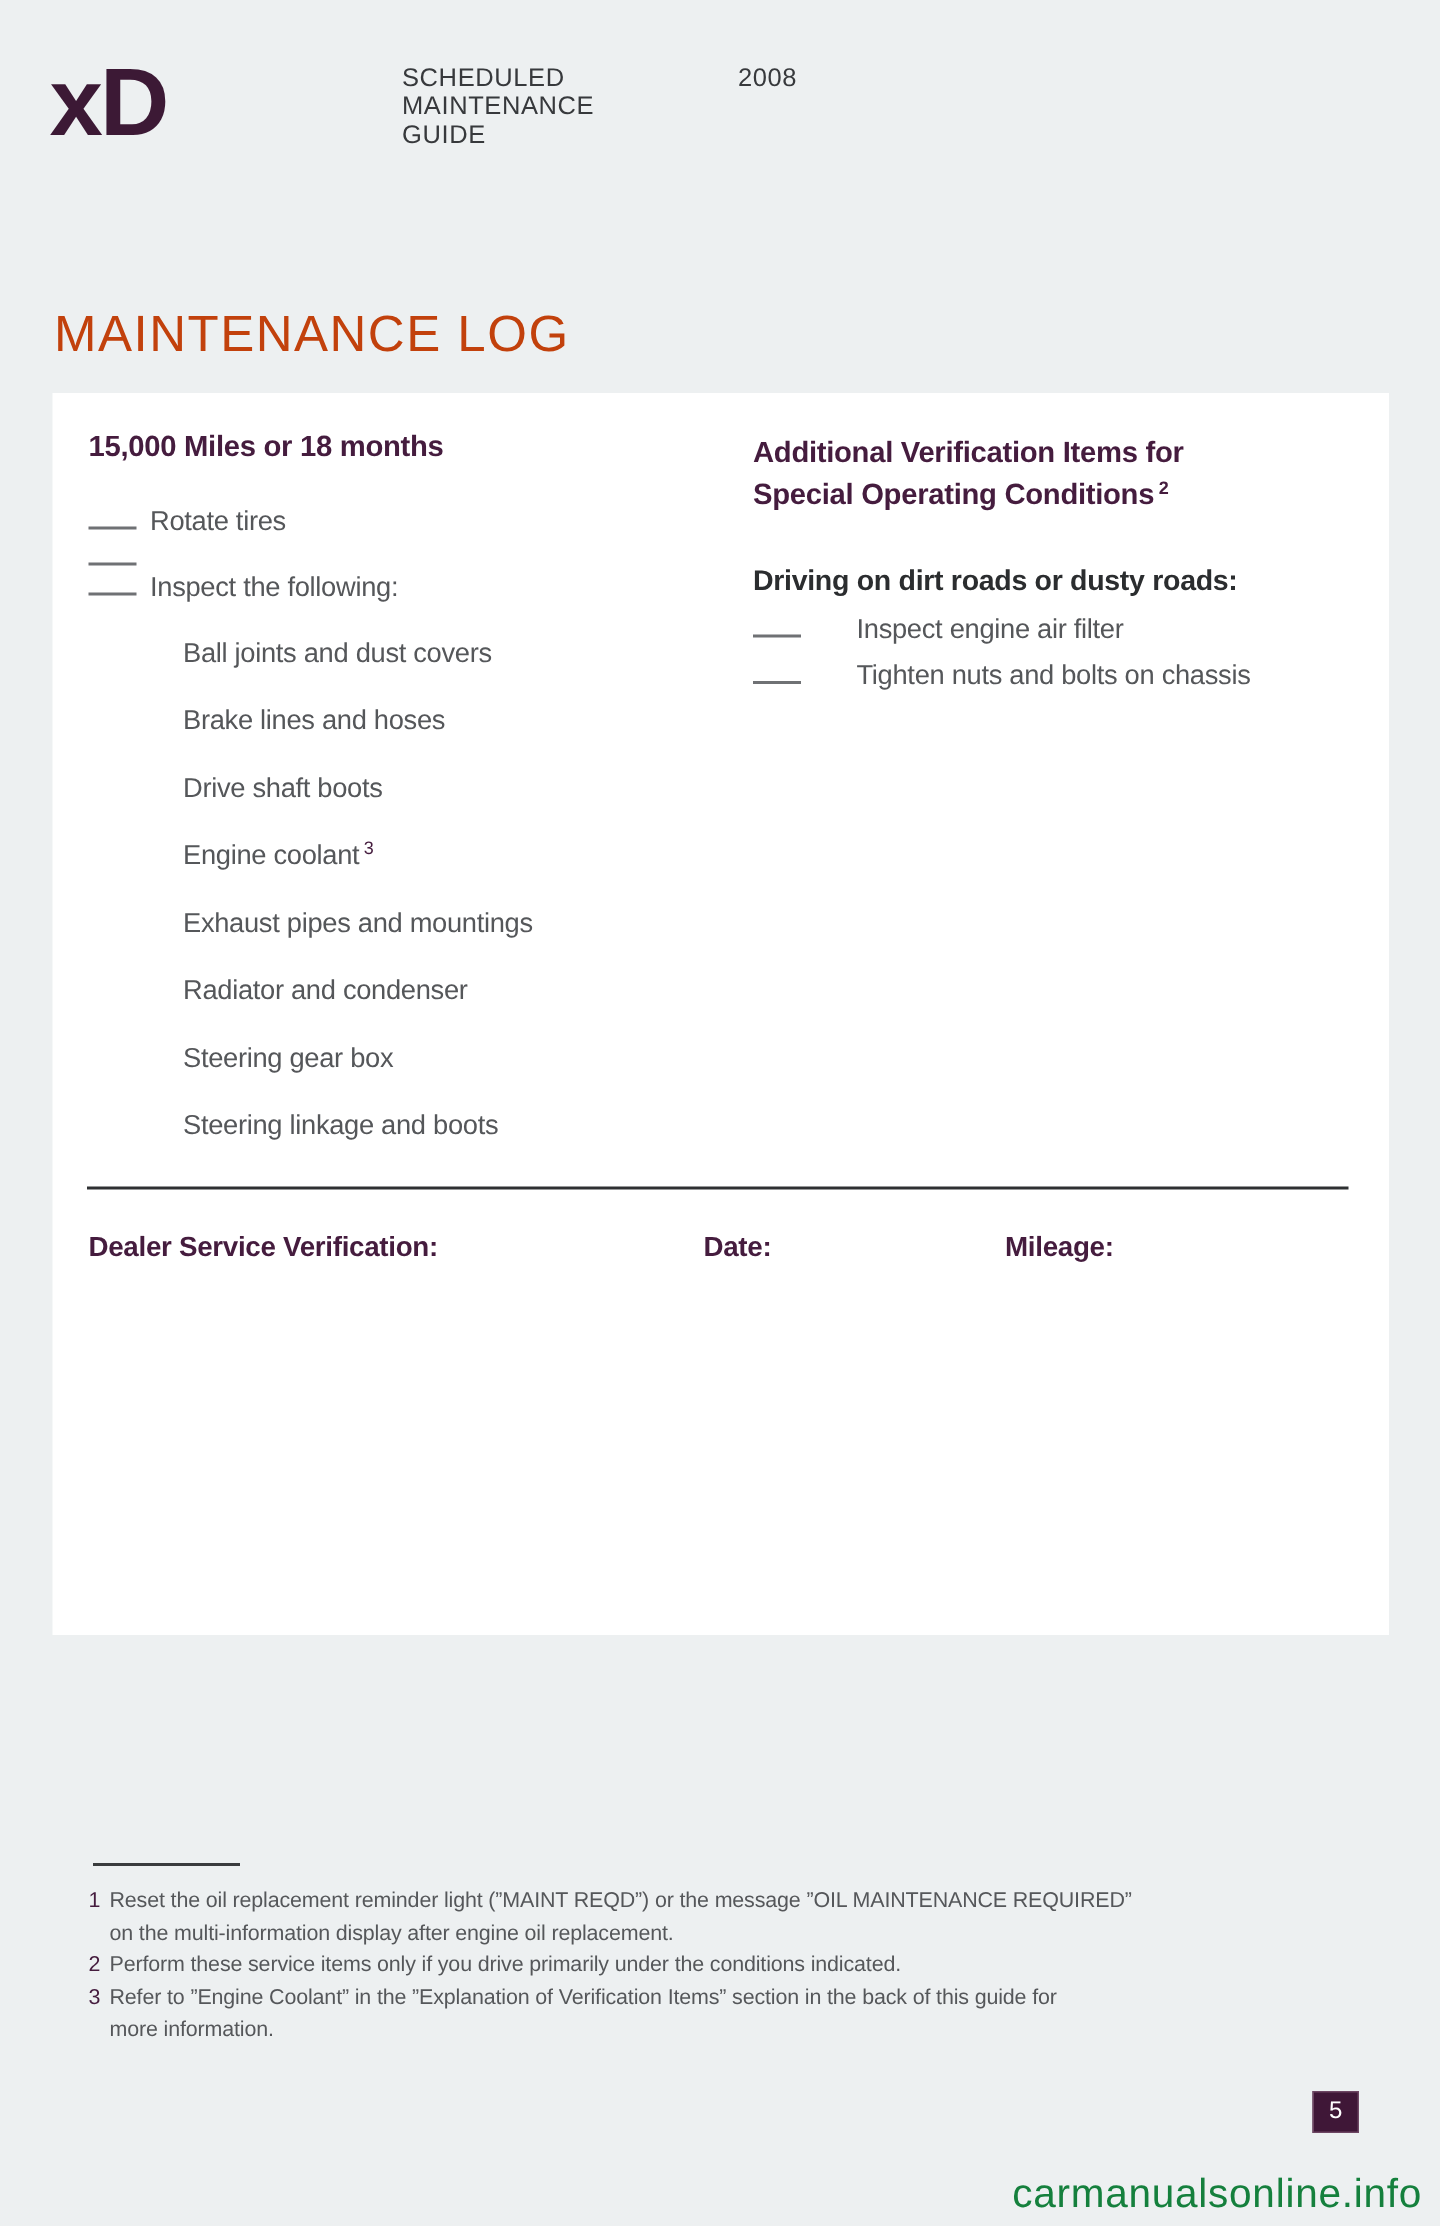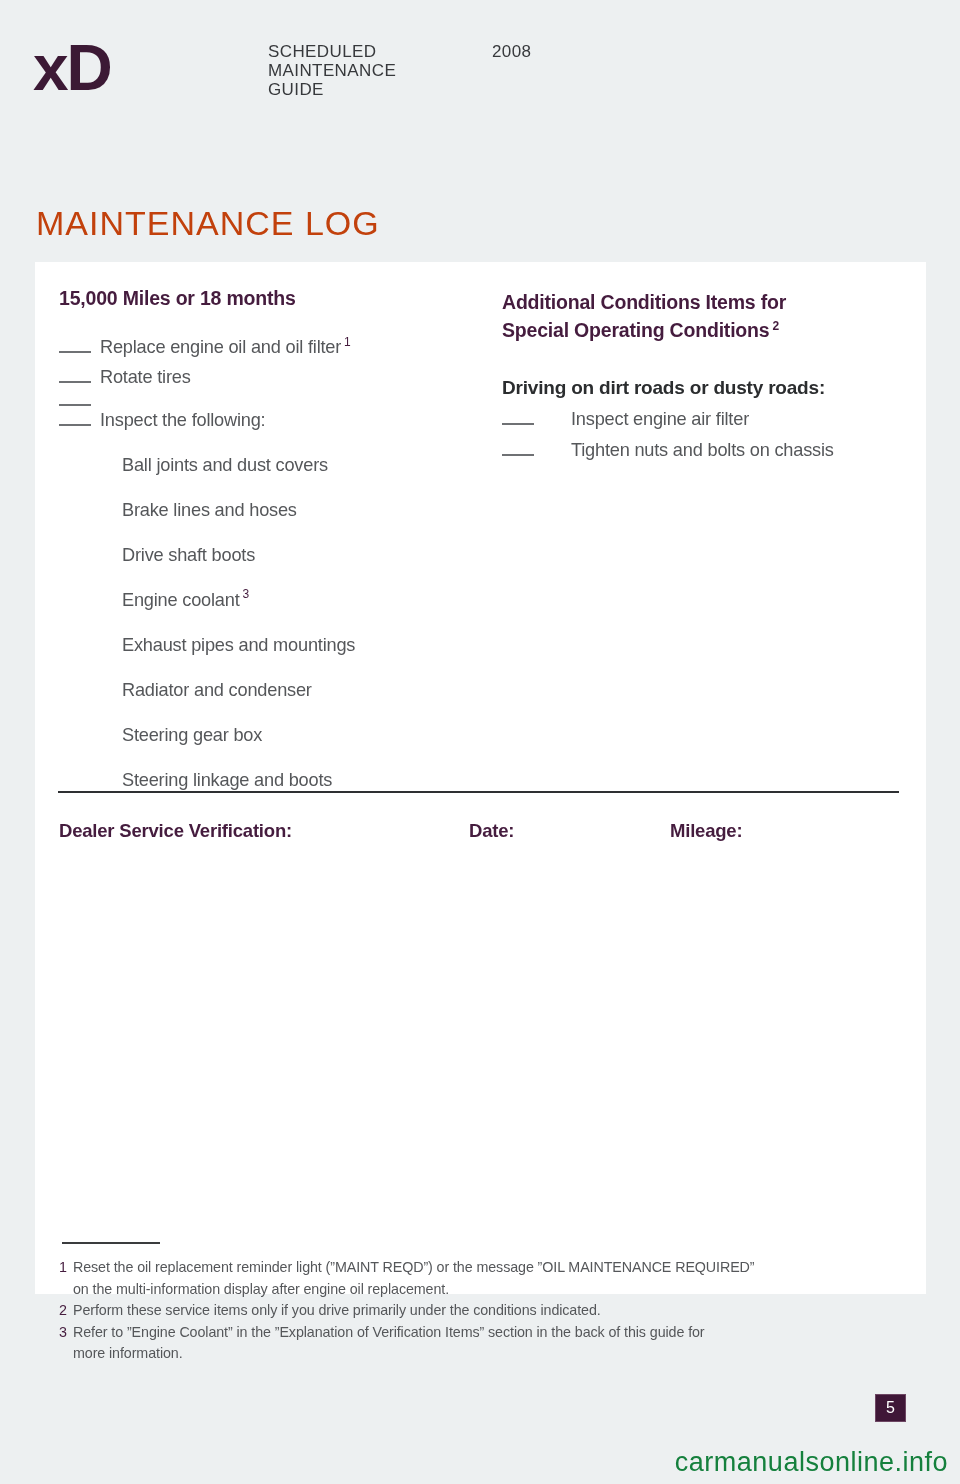--- a/index.html
+++ b/index.html
@@ -27,21 +27,21 @@
     font-size:17px; color:#37393c; letter-spacing:0.4px;
   }
   .page-title {
     position:absolute; left:36px; top:204px;
     font-size:34px; letter-spacing:1px; color:#c2410c;
     font-weight:normal; margin:0;
   }
   
   .card {
     position:absolute; left:35px; top:262px;
-    width:891px; height:1032px;
+    width:891px; height:828px;
     background:#ffffff;
   }
   .col-left  { position:absolute; left:24px; top:24px; width:430px; }
   .col-right { position:absolute; left:467px; top:26px; width:412px; }
   .card h2 {
     margin:0; font-size:19.5px; line-height:28px;
     color:#451c3e; letter-spacing:-0.2px; font-weight:bold;
   }
   .col-left h2 { margin-bottom:23px; line-height:24px; }
   .items { font-size:18.2px; letter-spacing:-0.2px; }
@@ -117,24 +117,20 @@
 <div class="header-year">2008</div>
 
 <h1 class="page-title">MAINTENANCE LOG</h1>
 
 <div class="card">
 
   <div class="col-left">
     <h2>15,000 Miles or 18 months</h2>
     <div class="items">
 
-      <div class="check-item">
-        <span class="blank"></span>
-        <div class="item-text"><span>Replace engine oil and oil filter</span><sup class="fnref">1</sup></div>
-      </div>
 
       <div class="check-item">
         <span class="blank"></span>
         <div class="item-text">Rotate tires</div>
       </div>
 
       <div class="check-item">
         <span class="blank"></span>
       </div>
 
@@ -176,21 +172,21 @@
           <span class="sub-blank"></span>
           <div>Steering linkage and boots</div>
         </div>
       </div>
 
     </div>
   </div>
 
   <div class="col-right">
     <h2>
-      <div>Additional Conditions Items for</div>
+      <div>Additional Verification Items for</div>
       <div><span>Special Operating Conditions</span><sup class="fnref">2</sup></div>
     </h2>
     <div class="subhead">Driving on dirt roads or dusty roads:</div>
     <div class="items">
       <div class="check-item">
         <span class="blank"></span>
         <div class="item-text">Inspect engine air filter</div>
       </div>
       <div class="check-item">
         <span class="blank"></span>

